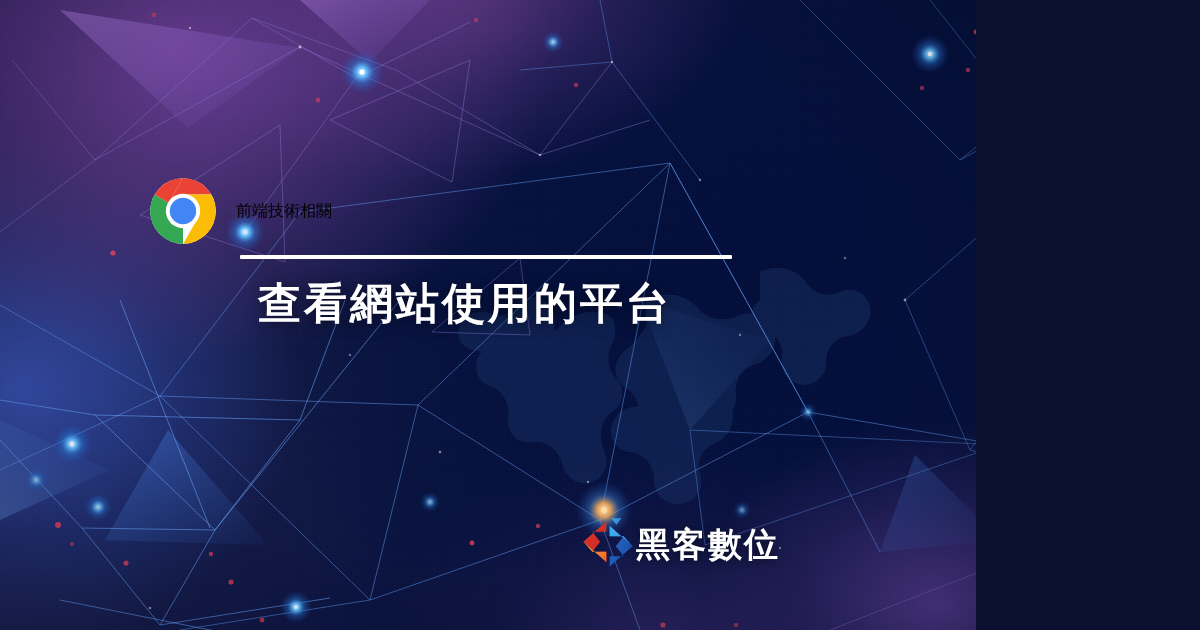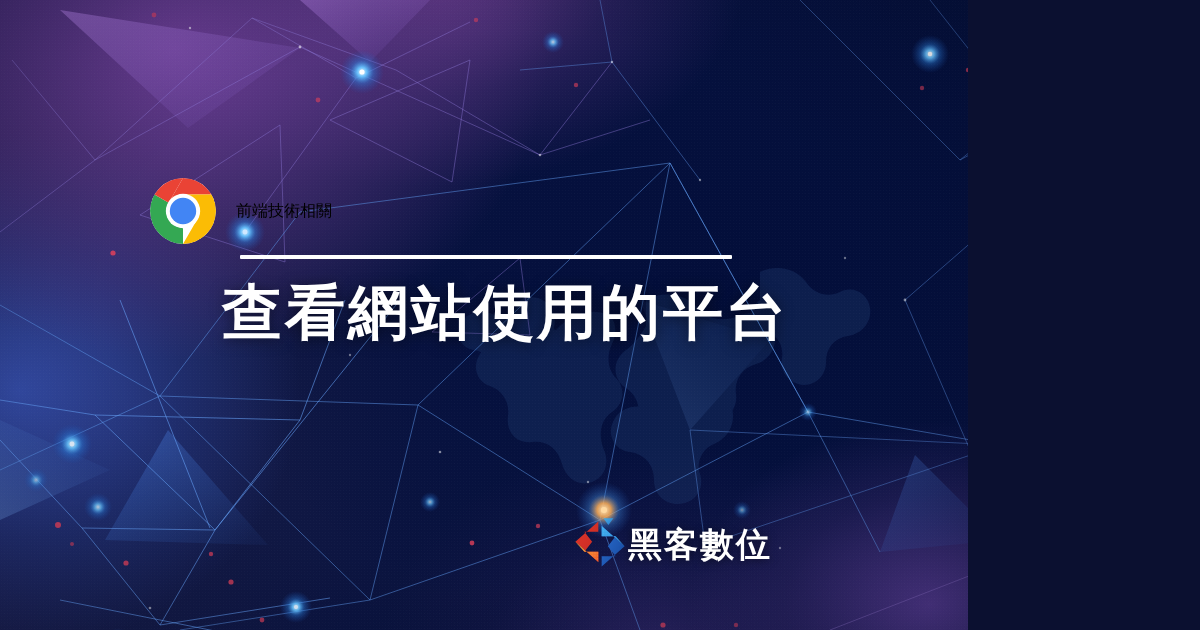--- a/index.html
+++ b/index.html
@@ -9,20 +9,21 @@
     background: #0b1030;
   }
   #banner {
     position: relative;
     width: 968px;
     height: 630px;
     overflow: hidden;
     font-family: "Liberation Sans", "DejaVu Sans", sans-serif;
     background: #101640;
     user-select: none;
+    padding-left: 8px;
   }
 
   
   .bg-layer {
     position: absolute;
     inset: 0;
     pointer-events: none;
   }
   #bg-base {
     background:
@@ -65,23 +66,23 @@
   #divider {
     margin-left: 90px;
     margin-top: 11px;
     width: 492px;
     height: 4px;
     background: #ffffff;
     border-radius: 1px;
   }
   #headline {
     margin-top: 22px;
-    margin-left: 72px;
+    margin-left: 108px;
     color: #ffffff;
-    font-size: 60px;
+    font-size: 43px;
     font-weight: bold;
     letter-spacing: 3px;
     line-height: 1.05;
     white-space: nowrap;
     text-shadow: 0 2px 14px rgba(0,0,0,.5);
   }
 
   
   #brand {
     position: absolute;

